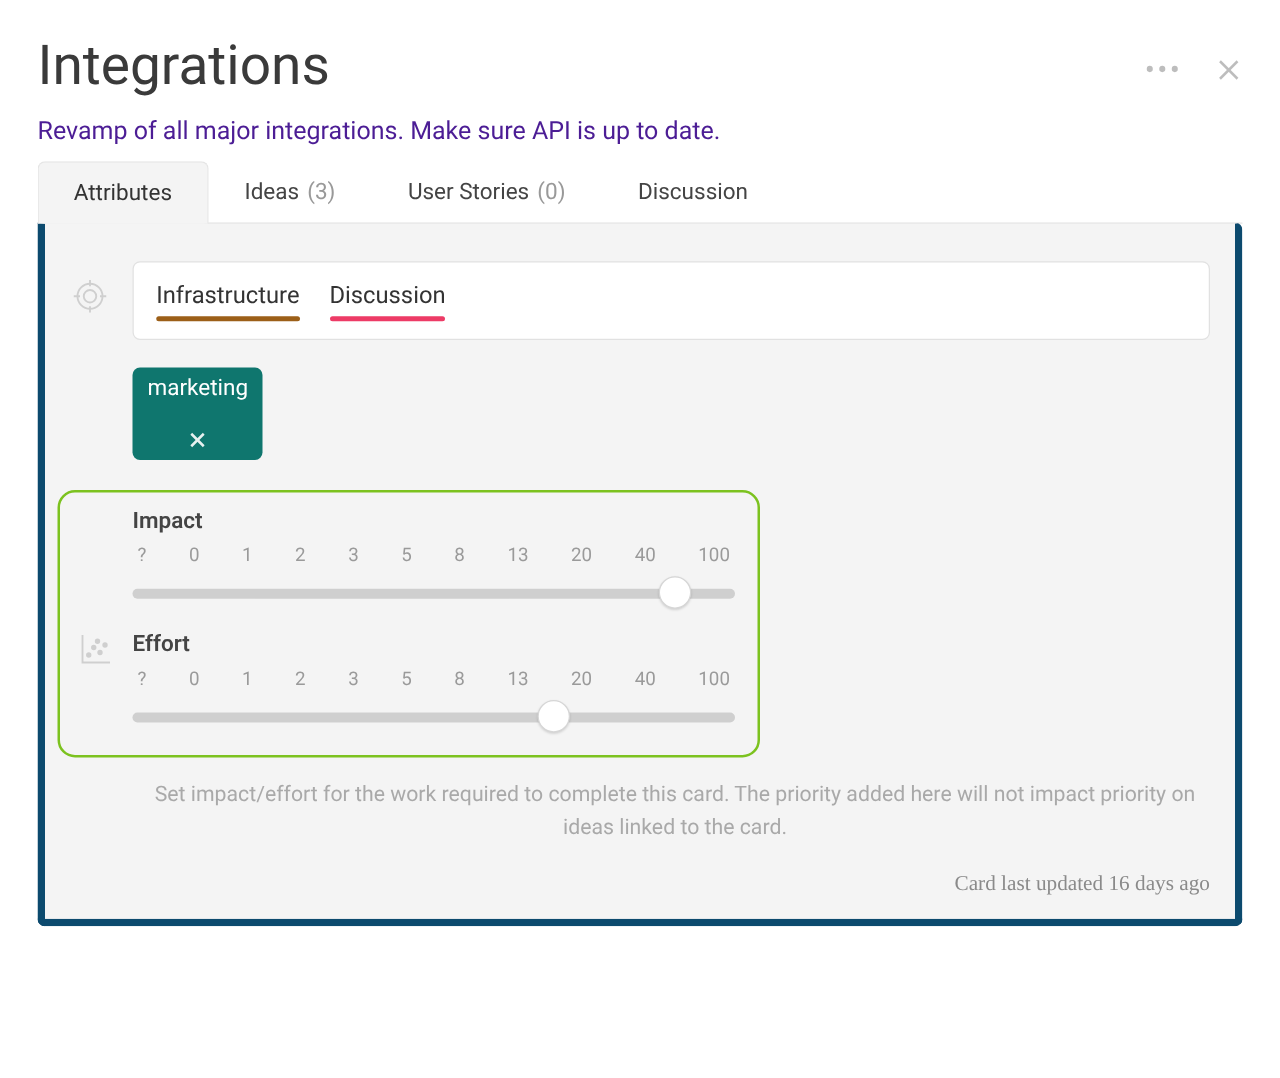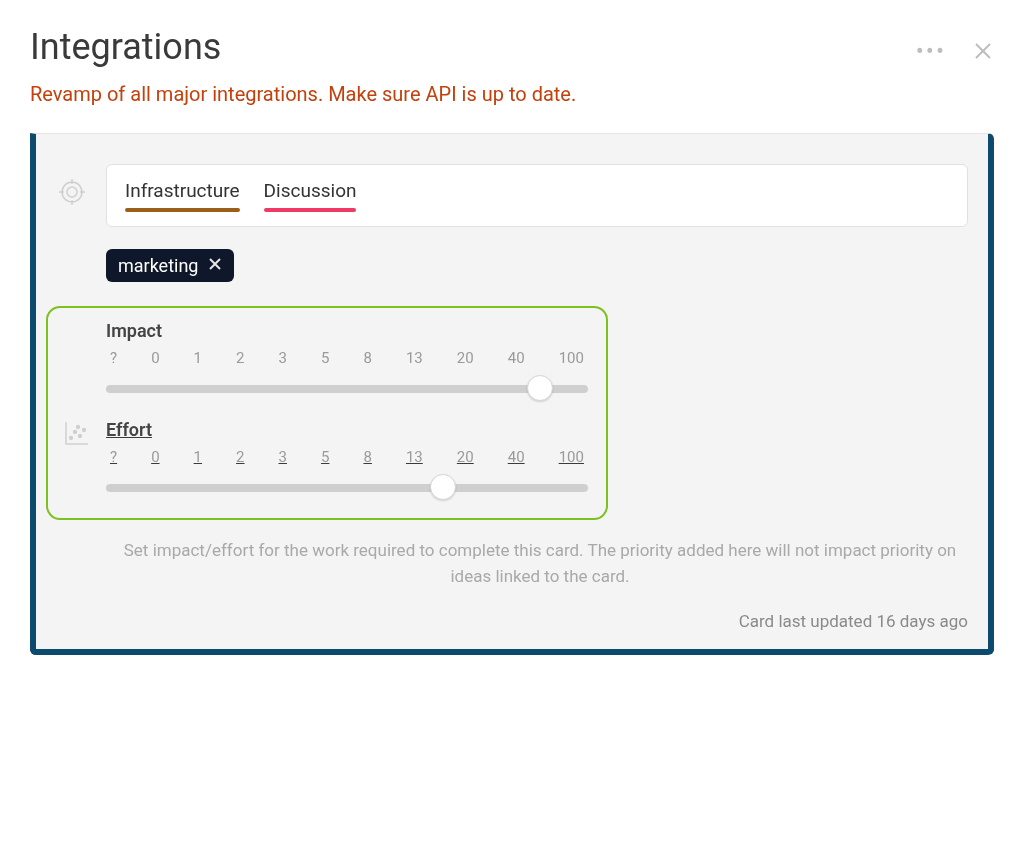--- a/index.html
+++ b/index.html
@@ -12,35 +12,35 @@
   .wrap {
     width: 1024px;
     padding: 20px 30px 30px 30px;
   }
   .header-row {
     display: flex;
     align-items: center;
     justify-content: space-between;
   }
   .title {
-    font-size: 36px;
+    font-size: 44px;
     font-weight: 400;
     color: #3a3a3a;
     margin: 6px 0 14px 0;
   }
   .header-actions {
     display: flex;
     align-items: center;
     gap: 26px;
     color: #bdbdbd;
   }
   .subtitle {
     font-size: 20px;
-    color: #c2410c;
-    margin-bottom: 28px;
+    color: #4c1d95;
+    margin-bottom: 12px;
   }
   .tabs {
     display: flex;
     align-items: flex-end;
     gap: 0;
     border-bottom: 1px solid #e5e5e5;
     margin-bottom: 0;
   }
   .tab {
     padding: 14px 28px 14px 28px;
@@ -96,41 +96,41 @@
   .input-box .ph { color: #b6b6b6; }
   .cat-chip {
     display:flex; flex-direction:column; align-items:flex-start;
     font-size: 19px; color:#333;
   }
   .cat-chip .bar { height:4px; border-radius:3px; margin-top:6px; width:100%; }
   .bar.brown { background:#9c5f18; }
   .bar.pink  { background:#ed3b66; }
 
   .tag-pill {
-    display:inline-flex; align-items:center; gap:10px;
-    background:#0f172a; color:#fff;
+    display:inline-flex; align-items:center; gap:24px;
+    background:#0f766e; color:#fff;
     padding:6px 12px; border-radius:6px;
-    font-size:18px; margin-top:10px;
+    font-size:18px; margin-top:10px;flex-direction:column;
   }
   .tag-pill .x { font-size:16px; line-height:1; opacity:.9; }
 
   .impact-box {
     border: 2px solid #7cc21f;
     border-radius: 14px;
     padding: 12px 18px 18px 58px;
     margin-left: -10px;
     margin-right: 360px;
     position: relative;
   }
   .impact-box .chart-icon {
     position:absolute; left:14px; top:110px;
     color:#c8c8c8;
   }
   .slider-group { margin-bottom: 18px; }
-  .slider-group:last-child { margin-bottom:0;text-decoration:underline; }
+  .slider-group:last-child { margin-bottom:0; }
   .slider-label { font-size:18px; font-weight:600; color:#444; margin-bottom:8px; }
   .ticks { display:flex; justify-content:space-between; font-size:15px; color:#9a9a9a; margin-bottom:8px; padding:0 4px; }
   .track-wrap { position:relative; height:26px; }
   .track {
     position:absolute; left:0; right:0; top:10px;
     height:8px; border-radius:5px; background:#cfcfcf;
   }
   .track .fill {
     position:absolute; left:0; top:0; bottom:0;
     background:#cfcfcf; border-radius:5px;
@@ -141,21 +141,21 @@
     background:#fff; border:1px solid #d6d6d6;
     box-shadow:0 1px 2px rgba(0,0,0,.15);
   }
 
   .help-text {
     color:#a9a9a9; font-size:17px; line-height:1.5;
     margin: 18px 0 22px 56px;
     text-align: center;
   }
   .footer-text {
-    color:#8a8a8a; font-size:17px; text-align:right;
+    color:#8a8a8a; font-size:17px; text-align:right;font-family:Liberation Serif, serif;
   }
 
   .tag-row { margin-left:50px; margin-top:-10px; margin-bottom:24px; }
 
   .dots-icon { font-size:24px; letter-spacing:2px; line-height:1; }
   .close-x svg { display:block; }
 </style>
 </head>
 <body>
 
@@ -169,20 +169,36 @@
         <svg width="22" height="22" viewBox="0 0 22 22" fill="none" stroke="#bdbdbd" stroke-width="2">
           <line x1="4" y1="4" x2="18" y2="18"></line>
             <line x1="18" y1="4" x2="4" y2="18"></line>
         </svg>
       </span>
     </div>
   </div>
 
   <div class="subtitle">Revamp of all major integrations. Make sure API is up to date.</div>
 
+  <div class="tabs">
+    <div class="tab active">
+      <span>Attributes</span>
+    </div>
+    <div class="tab">
+      <span>Ideas</span>
+      <span class="count">(3)</span>
+    </div>
+    <div class="tab">
+      <span>User Stories</span>
+      <span class="count">(0)</span>
+    </div>
+    <div class="tab">
+      <span>Discussion</span>
+    </div>
+  </div>
 
   <div class="panel">
 
     <div class="row">
       <div class="row-icon">
         <svg width="28" height="28" viewBox="0 0 28 28" fill="none" stroke="#cfcfcf" stroke-width="1.5">
           <circle cx="14" cy="14" r="10"></circle>
             <circle cx="14" cy="14" r="5"></circle>
           <line x1="14" y1="1" x2="14" y2="6"></line>
             <line x1="14" y1="22" x2="14" y2="27"></line>

